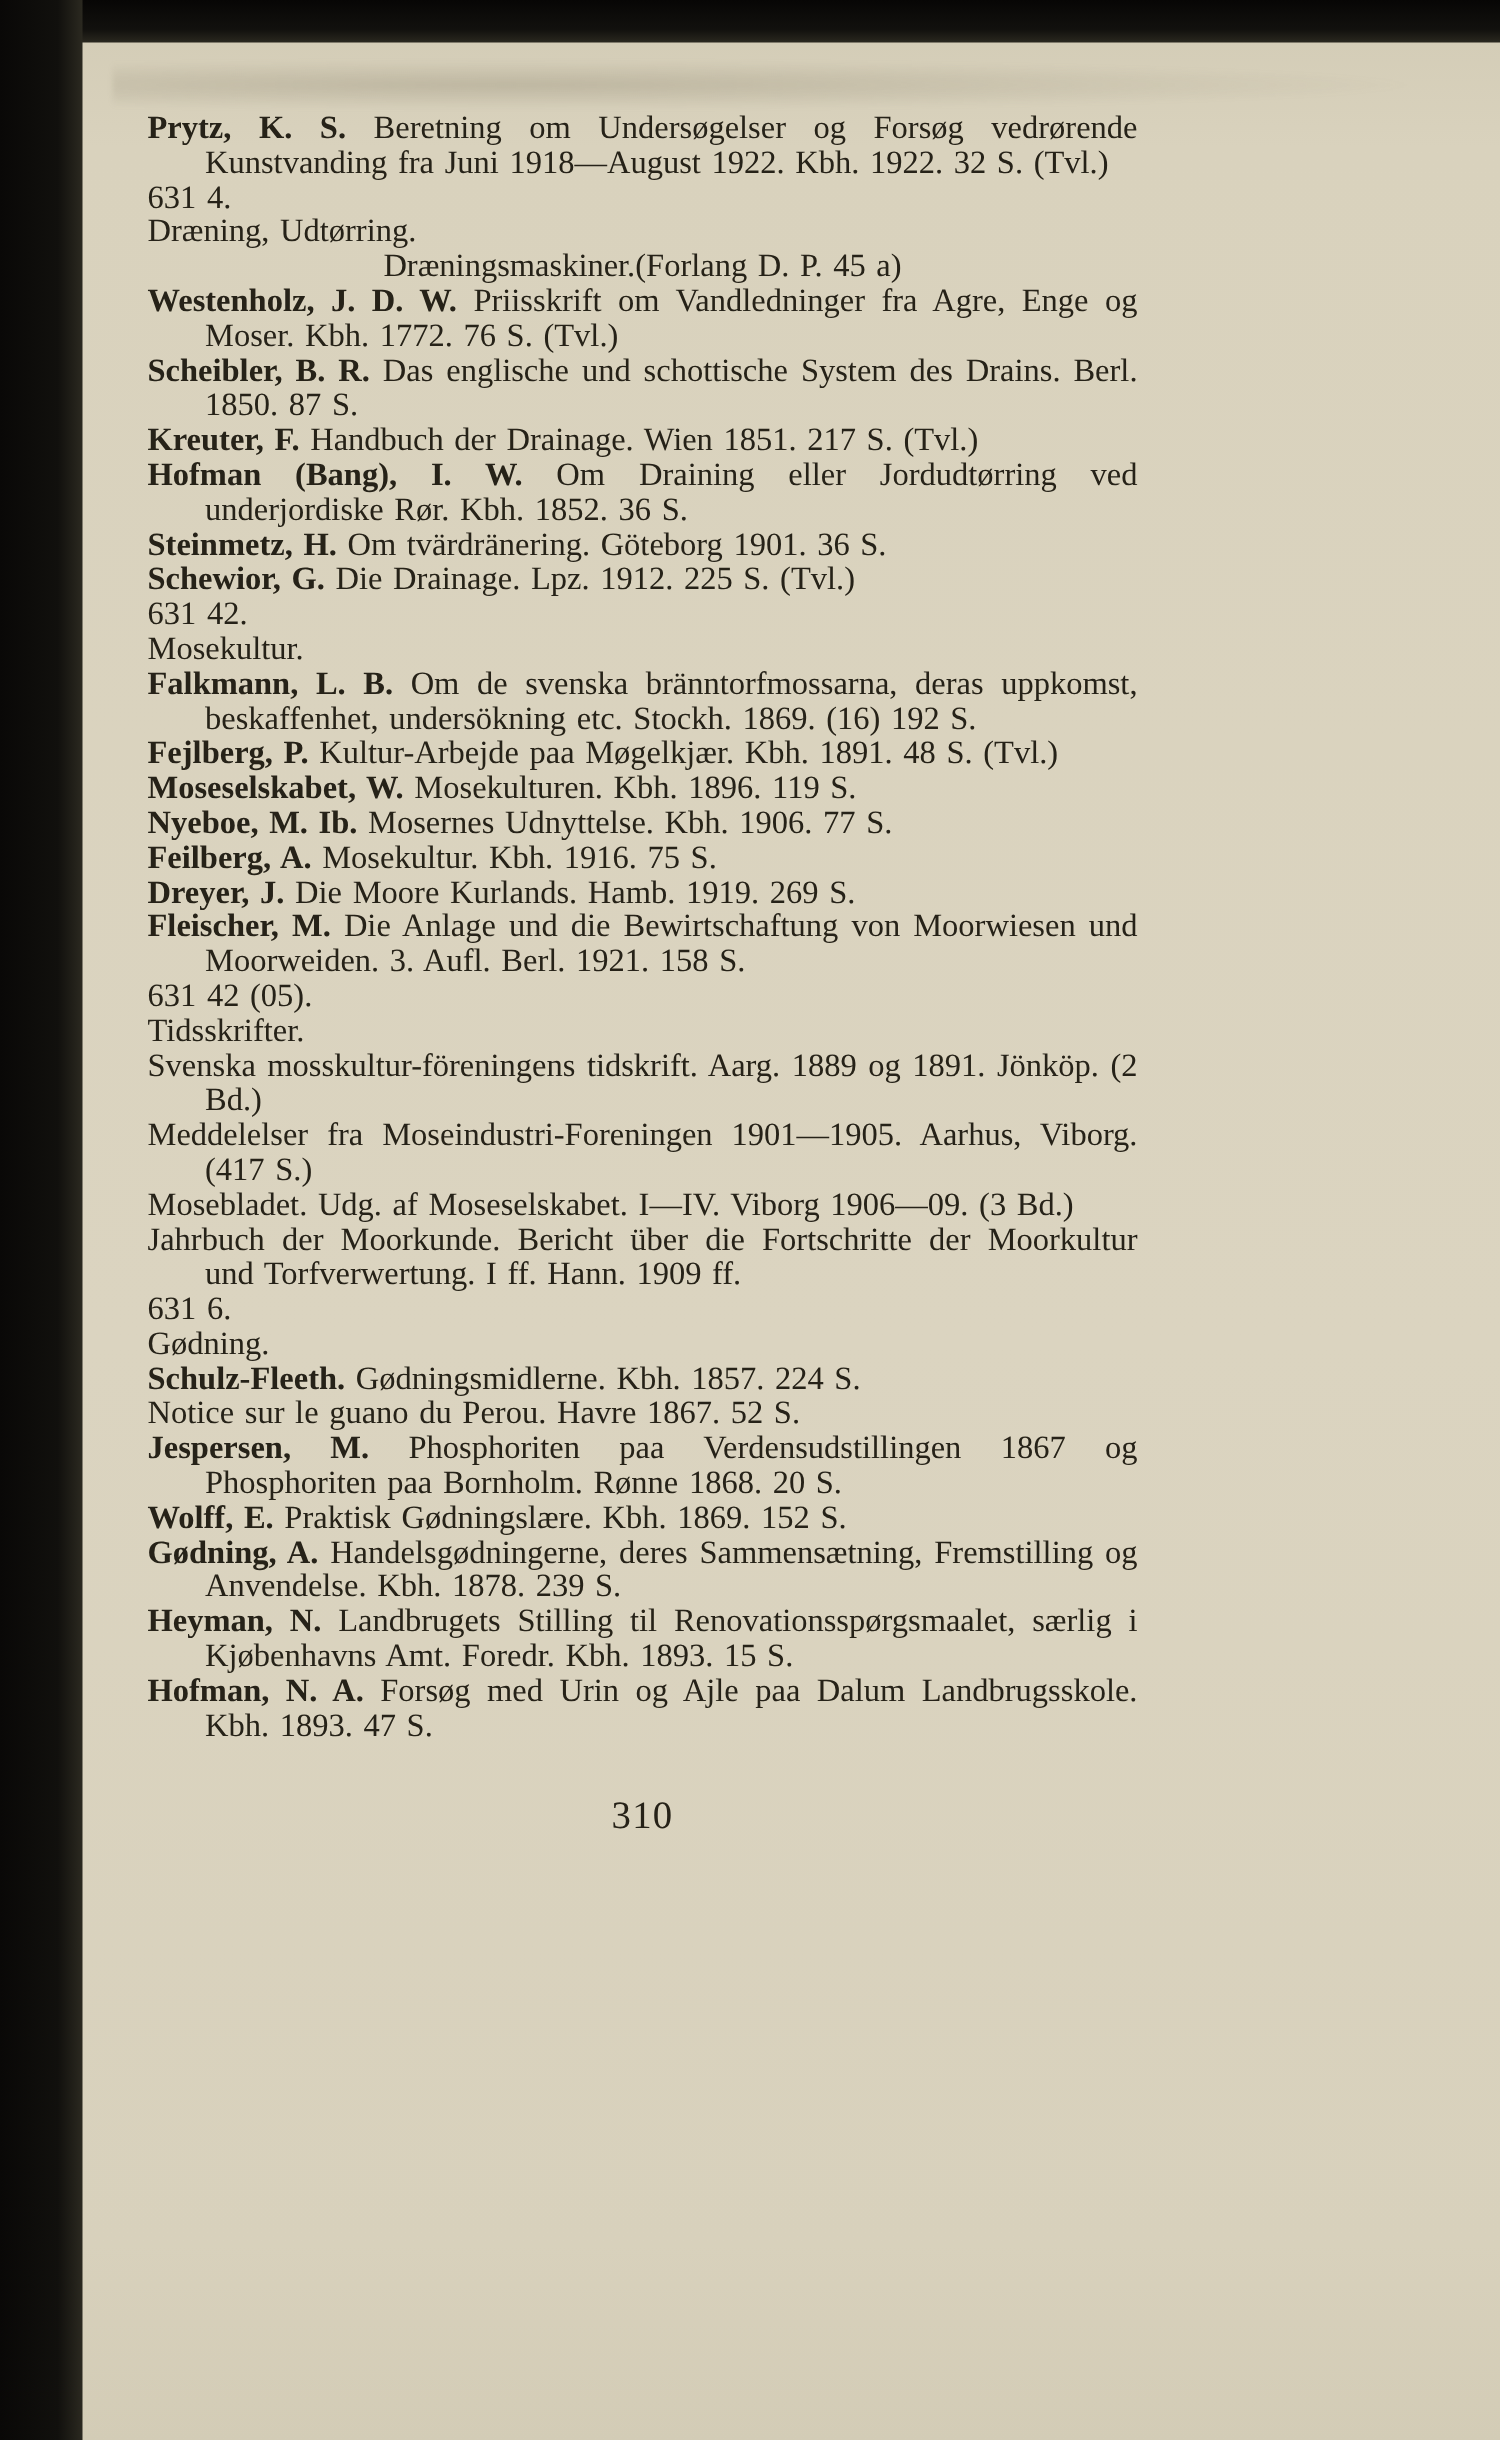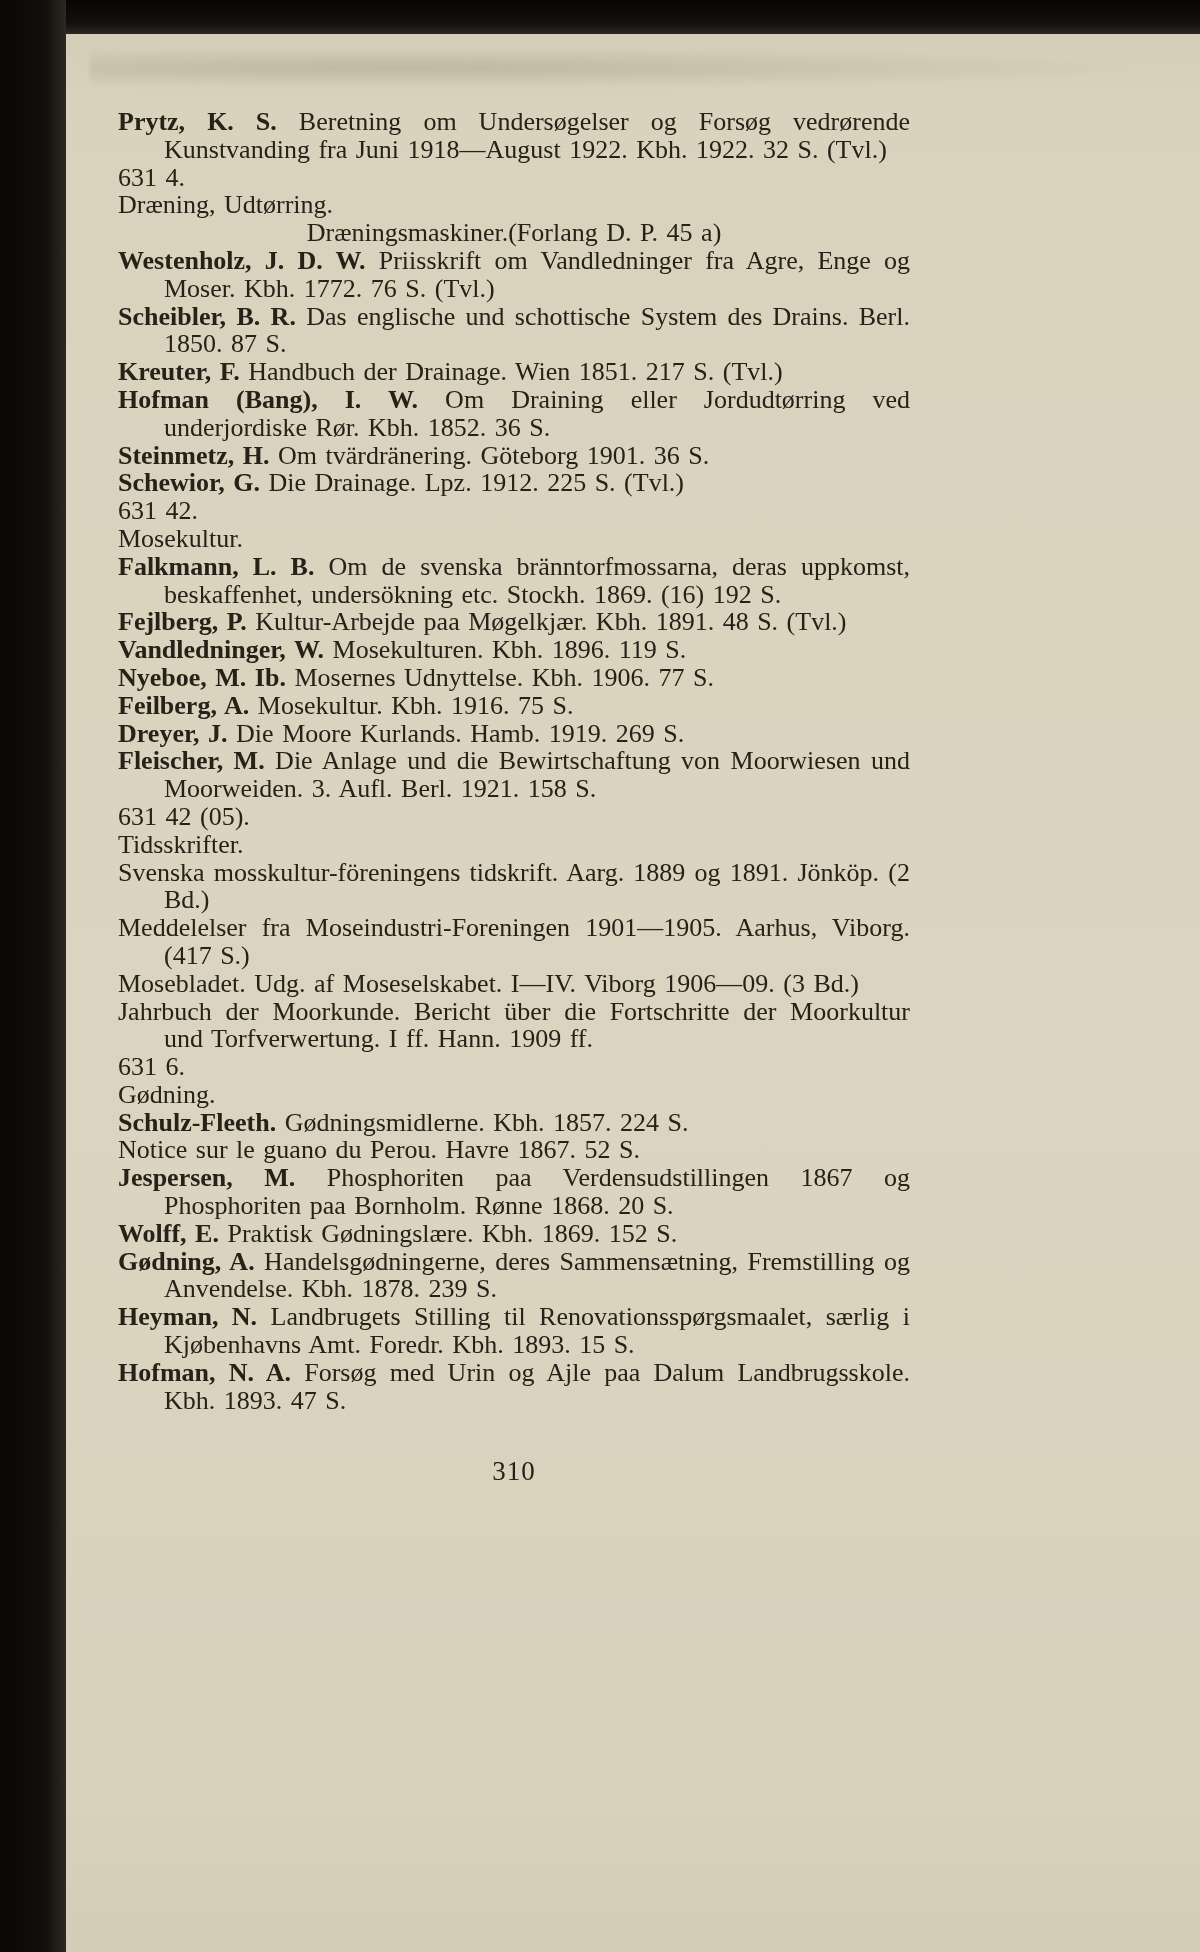--- a/index.html
+++ b/index.html
@@ -28,21 +28,21 @@
     background: linear-gradient(90deg, #090807 0%, #11100d 70%, #2b2920 100%);
   }
   .smudge-top {
     position: absolute; top: 48px; left: 90px; width: 1050px; height: 40px;
     background: radial-gradient(ellipse at 30% 50%, rgba(120,112,90,0.25), rgba(120,112,90,0) 70%);
     filter: blur(2px);
   }
   .content {
     position: absolute;
     left: 118px;
-    top: 108px;
+    top: 88px;
     width: 792px;
     font-size: 26px;
     line-height: 27.8px;
     word-spacing: 2px;
   }
   .entry {
     text-align: justify;
     padding-left: 46px;
     text-indent: -46px;
   }
@@ -53,21 +53,21 @@
     font-weight: normal;
     flex-direction: column;
   }
   .split {
     display: flex;
     justify-content: center;
   }
   .page-number {
     text-align: center;
     margin-top: 44px;
-    font-size: 27px;
+    font-size: 31px;
     letter-spacing: 1px;
   }
 </style>
 </head>
 <body>
 
 <div class="scan">
   <div class="bar-top"></div>
   <div class="bar-left"></div>
   <div class="smudge-top"></div>
@@ -87,21 +87,21 @@
         <div class="entry"><span class="author">Kreuter, F.</span> Handbuch der Drainage. Wien 1851. 217 S. (Tvl.)</div>
         <div class="entry"><span class="author">Hofman (Bang), I. W.</span> Om Draining eller Jordudtørring ved underjordiske Rør. Kbh. 1852. 36 S.</div>
         <div class="entry"><span class="author">Steinmetz, H.</span> Om tvärdränering. Göteborg 1901. 36 S.</div>
         <div class="entry"><span class="author">Schewior, G.</span> Die Drainage. Lpz. 1912. 225 S. (Tvl.)</div>
         <div class="section">
           <span>631 42.</span>
           <span>Mosekultur.</span>
         </div>
         <div class="entry"><span class="author">Falkmann, L. B.</span> Om de svenska bränntorfmossarna, deras uppkomst, beskaffenhet, undersökning etc. Stockh. 1869. (16) 192 S.</div>
         <div class="entry"><span class="author">Fejlberg, P.</span> Kultur-Arbejde paa Møgelkjær. Kbh. 1891. 48 S. (Tvl.)</div>
-        <div class="entry"><span class="author">Vandledninger, W.</span> Mosekulturen. Kbh. 1896. 119 S.</div>
+        <div class="entry"><span class="author">Moseselskabet, W.</span> Mosekulturen. Kbh. 1896. 119 S.</div>
         <div class="entry"><span class="author">Nyeboe, M. Ib.</span> Mosernes Udnyttelse. Kbh. 1906. 77 S.</div>
         <div class="entry"><span class="author">Feilberg, A.</span> Mosekultur. Kbh. 1916. 75 S.</div>
         <div class="entry"><span class="author">Dreyer, J.</span> Die Moore Kurlands. Hamb. 1919. 269 S.</div>
         <div class="entry"><span class="author">Fleischer, M.</span> Die Anlage und die Bewirtschaftung von Moorwiesen und Moorweiden. 3. Aufl. Berl. 1921. 158 S.</div>
         <div class="section">
           <span>631 42 (05).</span>
           <span>Tidsskrifter.</span>
         </div>
         <div class="entry">Svenska mosskultur-föreningens tidskrift. Aarg. 1889 og 1891. Jönköp. (2 Bd.)</div>
         <div class="entry">Meddelelser fra Moseindustri-Foreningen 1901—1905. Aarhus, Viborg. (417 S.)</div>

